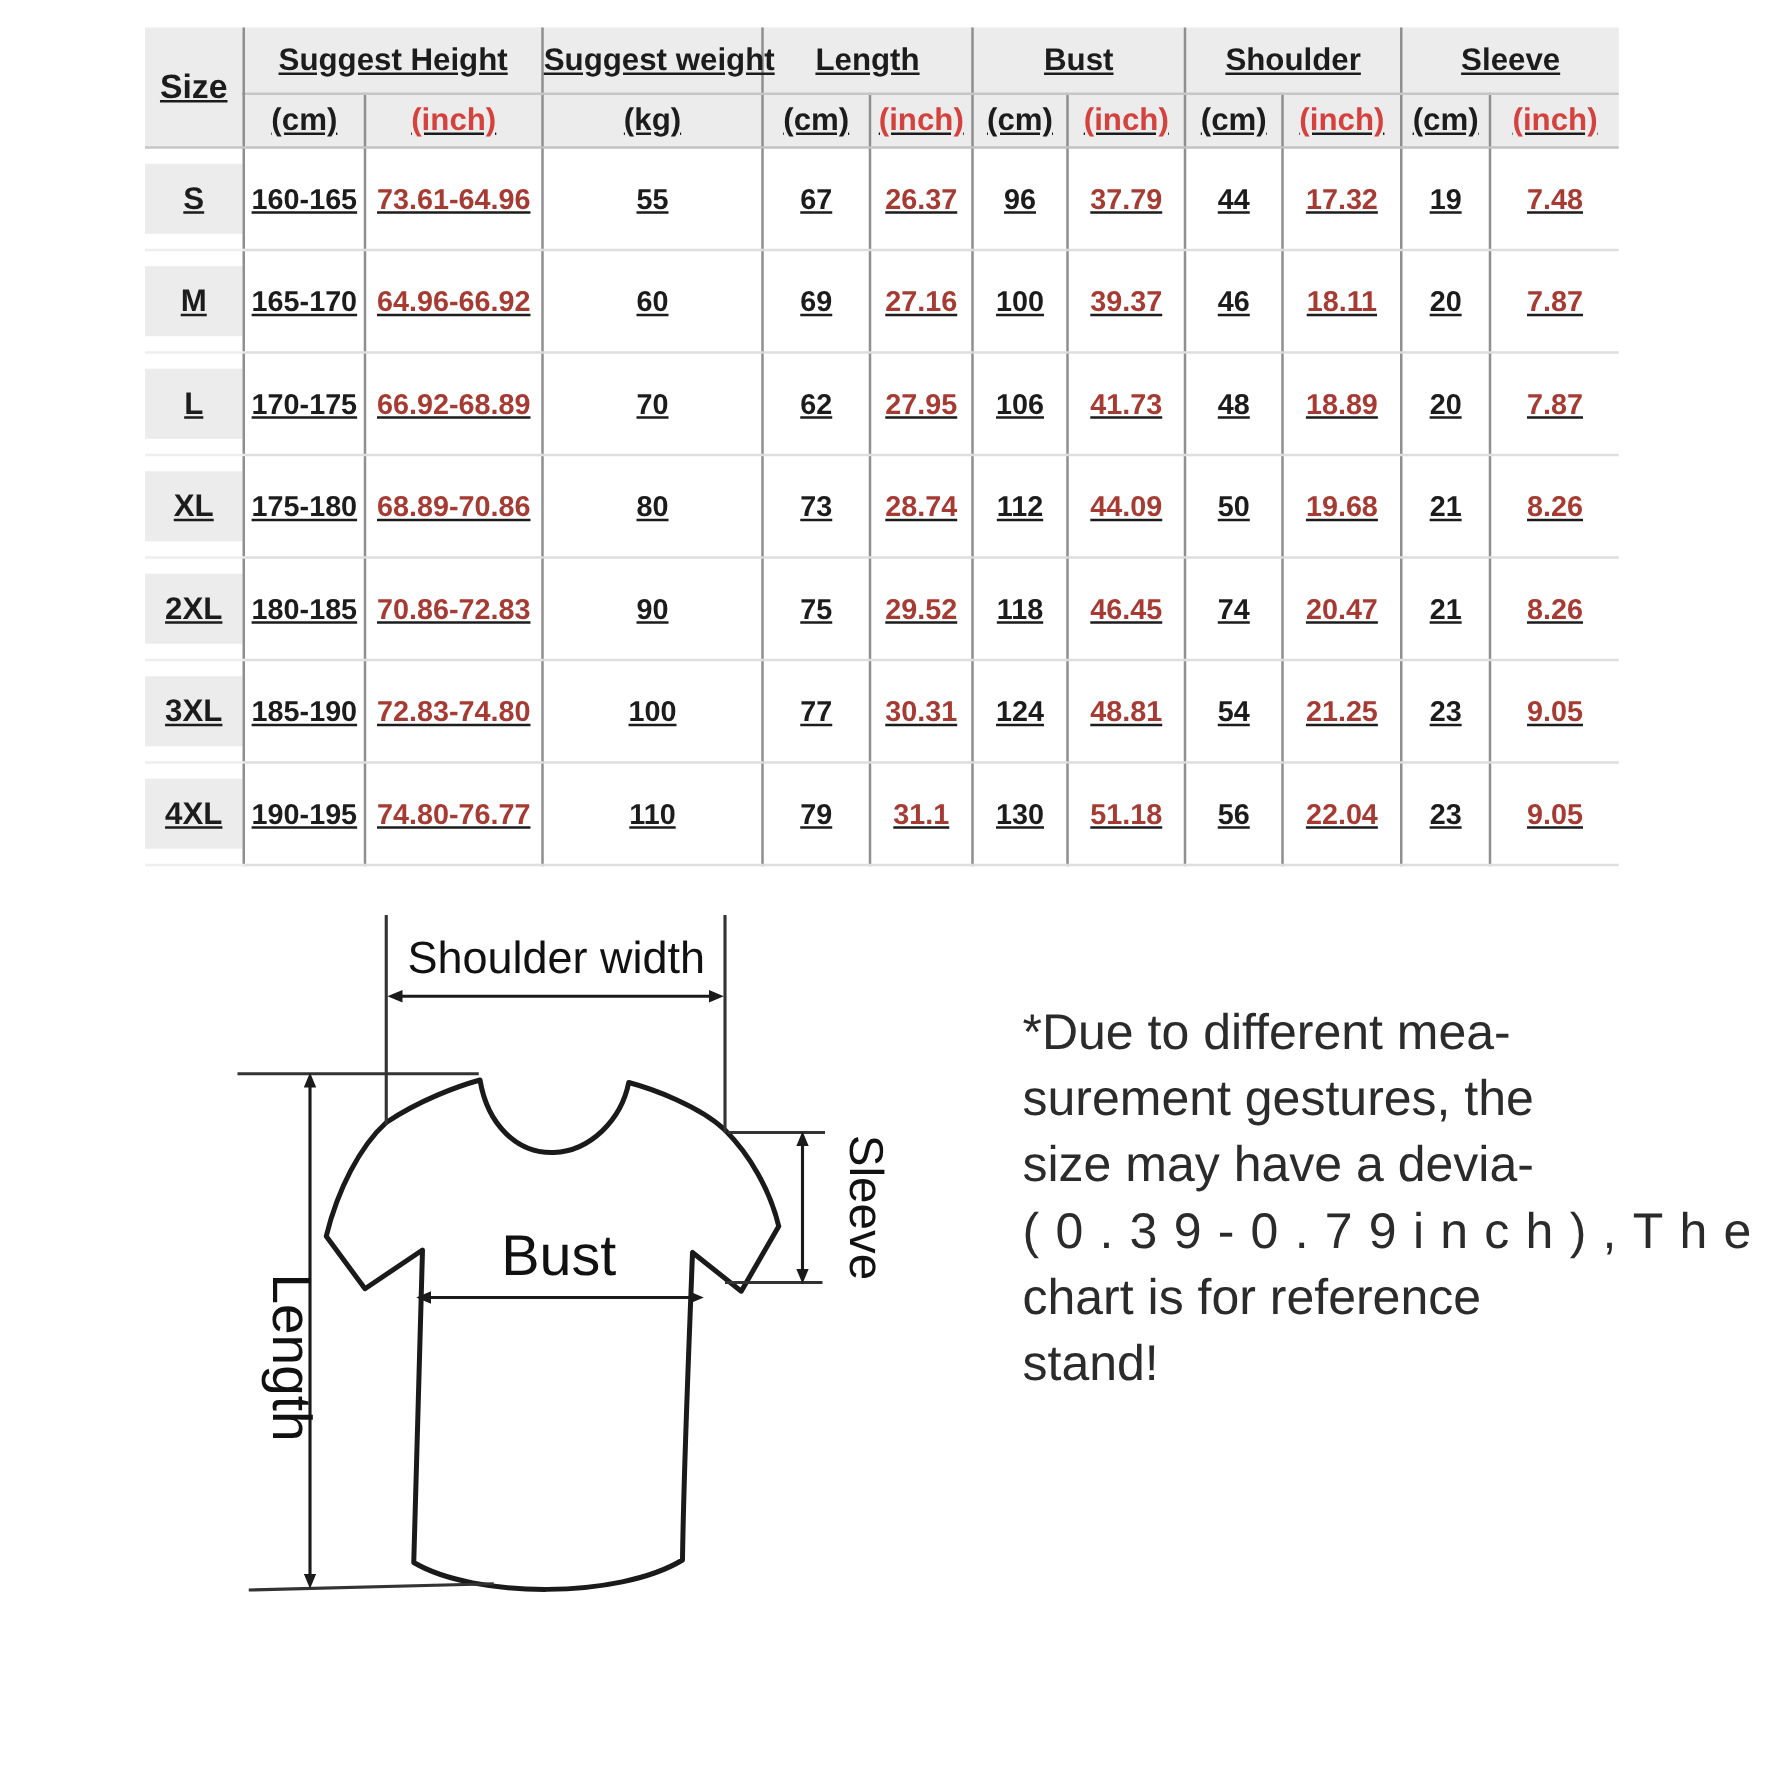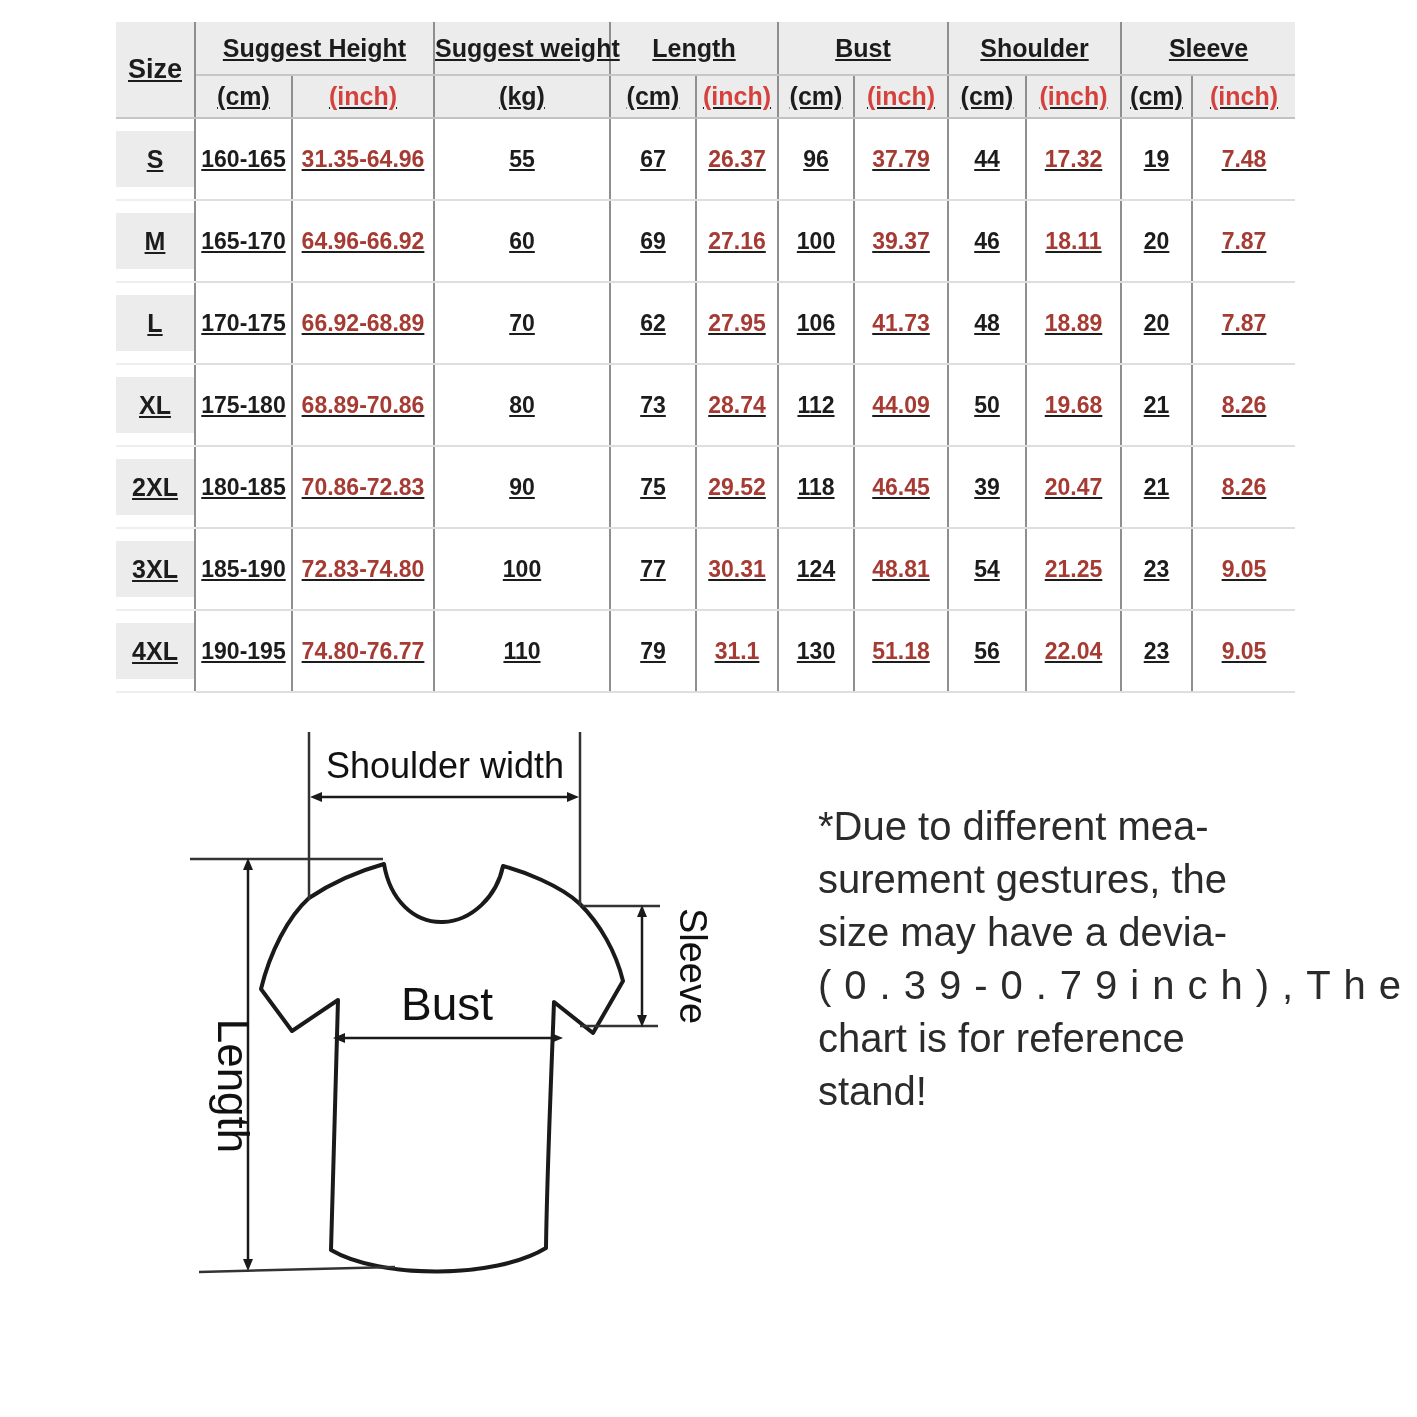--- a/index.html
+++ b/index.html
@@ -84,21 +84,21 @@
     <th class="inch">(inch)</th>
     <th>(cm)</th>
     <th class="inch">(inch)</th>
   </tr>
 
   <tr class="data-row">
     <td class="sizecol">
             <div class="chip">S</div>
           </td>
     <td>160-165</td>
-    <td class="inch">31.35-64.96</td>
+    <td class="inch">73.61-64.96</td>
     <td>55</td>
     <td>67</td>
     <td class="inch">26.37</td>
     <td>96</td>
     <td class="inch">37.79</td>
     <td>44</td>
     <td class="inch">17.32</td>
     <td>19</td>
     <td class="inch">7.48</td>
   </tr>
@@ -154,21 +154,21 @@
     <td class="sizecol">
             <div class="chip">2XL</div>
           </td>
     <td>180-185</td>
     <td class="inch">70.86-72.83</td>
     <td>90</td>
     <td>75</td>
     <td class="inch">29.52</td>
     <td>118</td>
     <td class="inch">46.45</td>
-    <td>39</td>
+    <td>74</td>
     <td class="inch">20.47</td>
     <td>21</td>
     <td class="inch">8.26</td>
   </tr>
   <tr class="data-row">
     <td class="sizecol">
             <div class="chip">3XL</div>
           </td>
     <td>185-190</td>
     <td class="inch">72.83-74.80</td>

